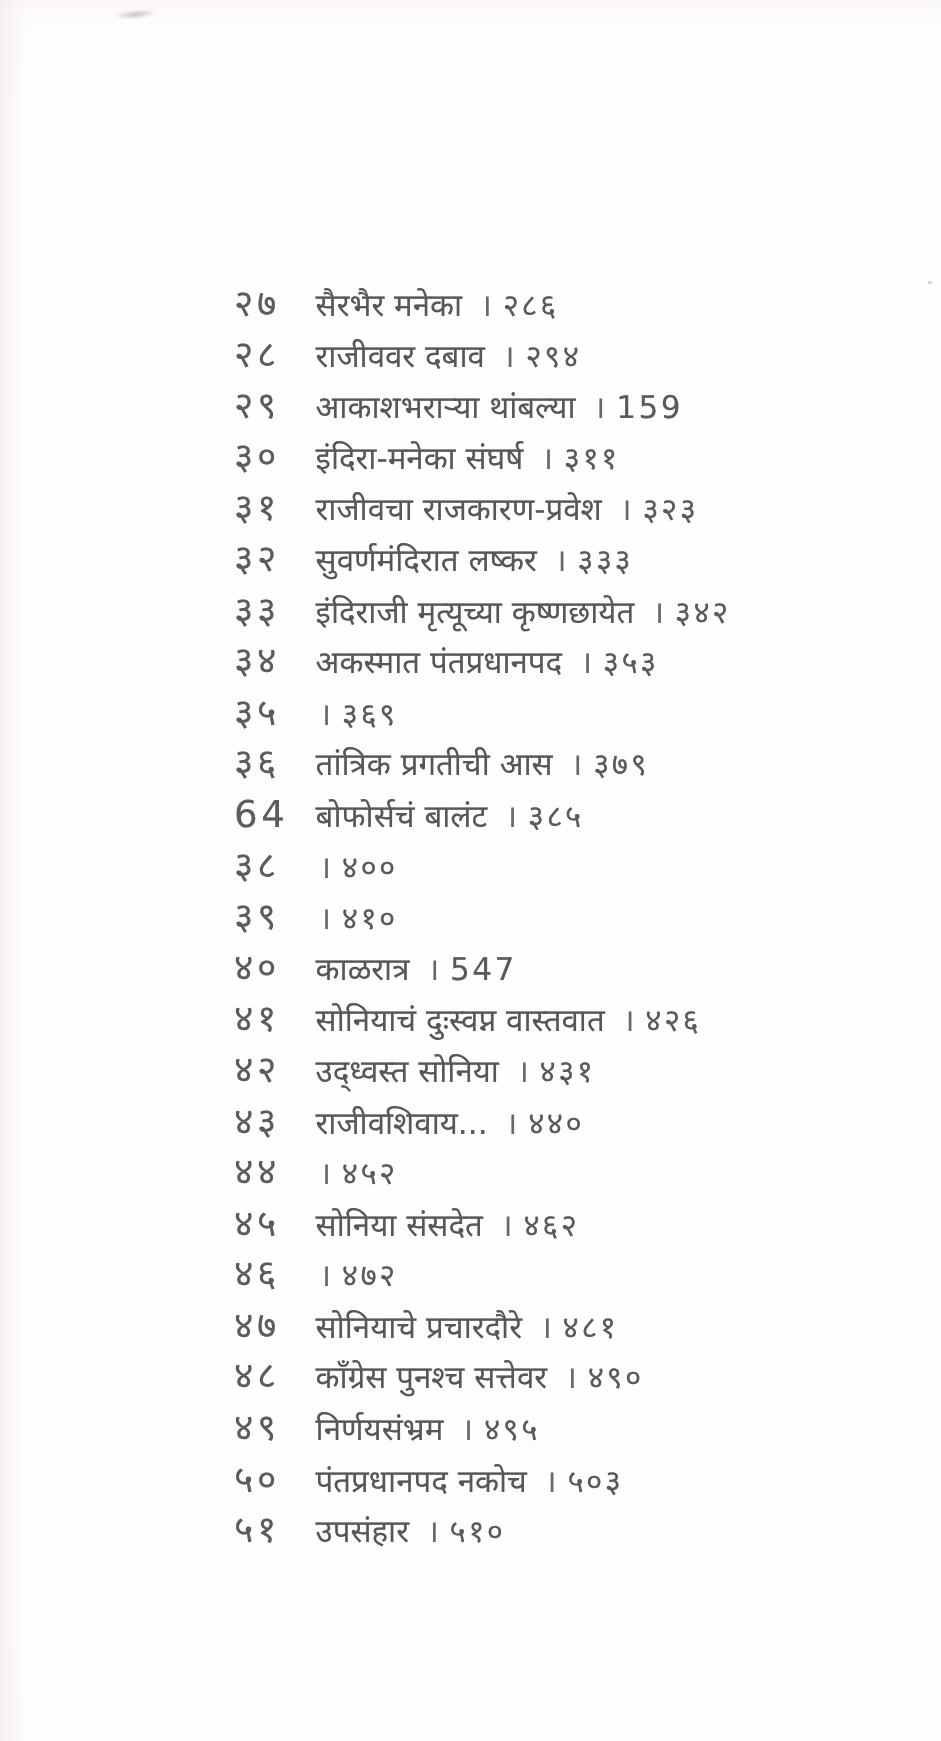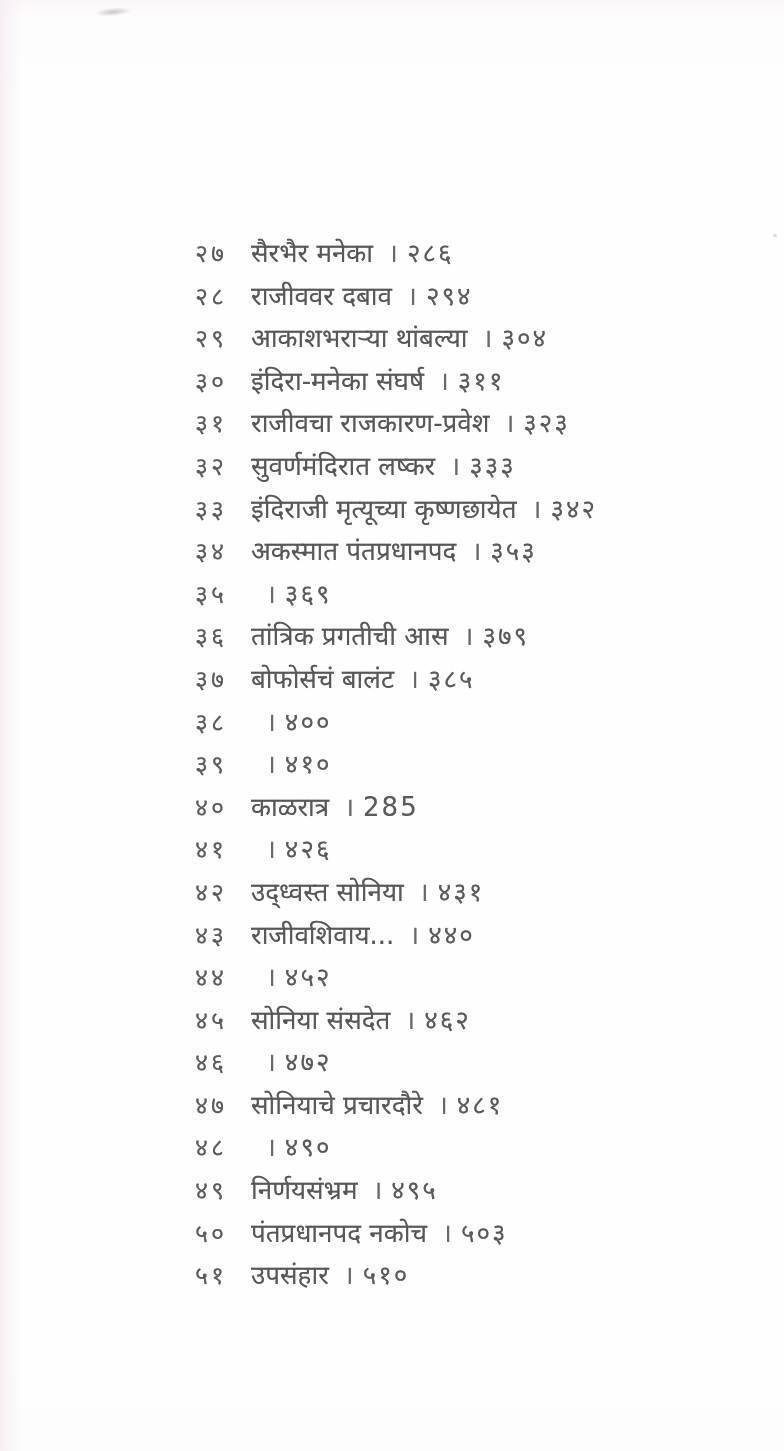--- a/index.html
+++ b/index.html
@@ -59,26 +59,27 @@
     height: 42.6px;
     line-height: 42.6px;
     font-size: 26px;
     color: #58585a;
     white-space: nowrap;
     text-shadow: 0 0 0.5px rgba(88,88,90,0.45);
   }
   .toc-num {
     width: 56px;
     flex: 0 0 56px;
-    font-size: 25px;
+    font-size: 31px;
     letter-spacing: 3px;
     color: #5c5c5e;
   }
   .toc-title {
     color: #57575a;
+    margin-left: 12px;
   }
   .toc-sep {
     margin: 0 9px 0 15px;
     color: #68686c;
   }
   .toc-page {
     letter-spacing: 2px;
     color: #5a5a5c;
   }
 </style>
@@ -101,21 +102,21 @@
       <div class="toc-row">
     <span class="toc-num">२८</span>
     <span class="toc-title">राजीववर दबाव</span>
     <span class="toc-sep">।</span>
     <span class="toc-page">२९४</span>
   </div>
       <div class="toc-row">
     <span class="toc-num">२९</span>
     <span class="toc-title">आकाशभराऱ्या थांबल्या</span>
     <span class="toc-sep">।</span>
-    <span class="toc-page">३०४</span>
+    <span class="toc-page">159</span>
   </div>
       <div class="toc-row">
     <span class="toc-num">३०</span>
     <span class="toc-title">इंदिरा-मनेका संघर्ष</span>
     <span class="toc-sep">।</span>
     <span class="toc-page">३११</span>
   </div>
       <div class="toc-row">
     <span class="toc-num">३१</span>
     <span class="toc-title">राजीवचा राजकारण-प्रवेश</span>
@@ -145,43 +146,44 @@
     <span class="toc-sep">।</span>
     <span class="toc-page">३६९</span>
   </div>
       <div class="toc-row">
     <span class="toc-num">३६</span>
     <span class="toc-title">तांत्रिक प्रगतीची आस</span>
     <span class="toc-sep">।</span>
     <span class="toc-page">३७९</span>
   </div>
       <div class="toc-row">
-    <span class="toc-num">३७</span>
+    <span class="toc-num">64</span>
     <span class="toc-title">बोफोर्सचं बालंट</span>
     <span class="toc-sep">।</span>
     <span class="toc-page">३८५</span>
   </div>
       <div class="toc-row">
     <span class="toc-num">३८</span>
     <span class="toc-sep">।</span>
     <span class="toc-page">४००</span>
   </div>
       <div class="toc-row">
     <span class="toc-num">३९</span>
     <span class="toc-sep">।</span>
     <span class="toc-page">४१०</span>
   </div>
       <div class="toc-row">
     <span class="toc-num">४०</span>
     <span class="toc-title">काळरात्र</span>
     <span class="toc-sep">।</span>
-    <span class="toc-page">285</span>
+    <span class="toc-page">547</span>
   </div>
       <div class="toc-row">
     <span class="toc-num">४१</span>
+    <span class="toc-title">सोनियाचं दुःस्वप्न वास्तवात</span>
     <span class="toc-sep">।</span>
     <span class="toc-page">४२६</span>
   </div>
       <div class="toc-row">
     <span class="toc-num">४२</span>
     <span class="toc-title">उद्ध्वस्त सोनिया</span>
     <span class="toc-sep">।</span>
     <span class="toc-page">४३१</span>
   </div>
       <div class="toc-row">
@@ -207,20 +209,21 @@
     <span class="toc-page">४७२</span>
   </div>
       <div class="toc-row">
     <span class="toc-num">४७</span>
     <span class="toc-title">सोनियाचे प्रचारदौरे</span>
     <span class="toc-sep">।</span>
     <span class="toc-page">४८१</span>
   </div>
       <div class="toc-row">
     <span class="toc-num">४८</span>
+    <span class="toc-title">काँग्रेस पुनश्च सत्तेवर</span>
     <span class="toc-sep">।</span>
     <span class="toc-page">४९०</span>
   </div>
       <div class="toc-row">
     <span class="toc-num">४९</span>
     <span class="toc-title">निर्णयसंभ्रम</span>
     <span class="toc-sep">।</span>
     <span class="toc-page">४९५</span>
   </div>
       <div class="toc-row">

